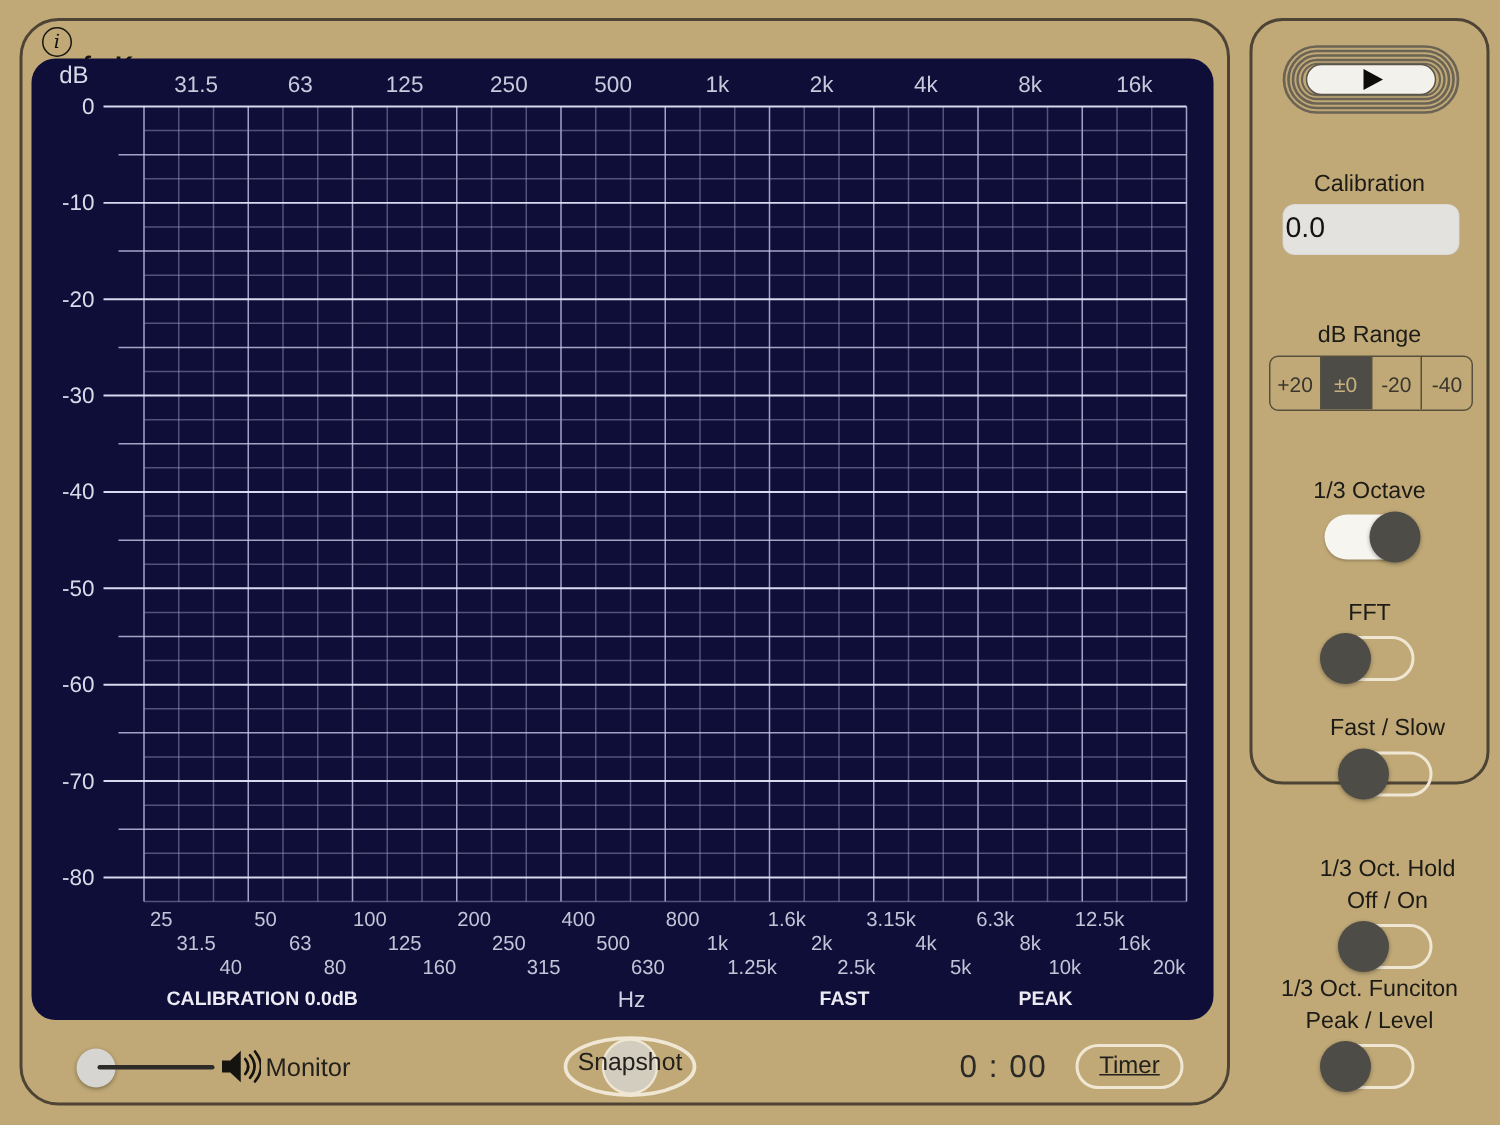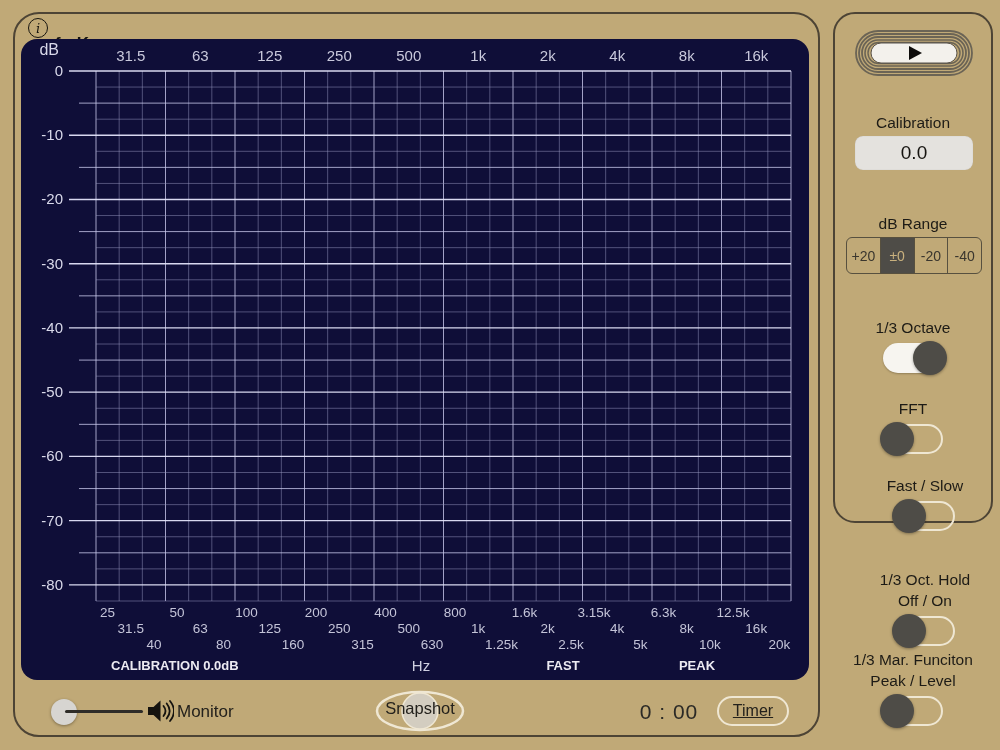--- a/index.html
+++ b/index.html
@@ -44,21 +44,21 @@
     font-size:21px;color:#2b2a26;letter-spacing:1px;}
   .timer-button{position:absolute;left:702px;top:682px;width:72px;height:30px;
     border:2px solid #efe7d3;border-radius:16px;box-sizing:border-box;background:transparent;
     font-family:"Liberation Sans",sans-serif;font-size:16px;color:#23211c;text-align:center;line-height:26px;text-decoration:underline;}
 
   
   .play-button{position:absolute;left:19px;top:16px;width:120px;height:46px;}
   .side-label{position:absolute;width:100%;text-align:center;font-size:15.5px;color:#1d1b16;}
   .cal-label{top:100px;}
   .cal-input{position:absolute;left:20px;top:122px;width:118px;height:34px;box-sizing:border-box;
-    background:#e4e2de;border:none;border-radius:8px;text-align:center;font-size:19px;color:#15130f;
+    background:#e4e2de;border:none;border-radius:8px;text-align:left;font-size:19px;color:#15130f;
     font-family:"Liberation Sans",sans-serif;box-shadow:inset 0 0 1px rgba(0,0,0,.2);}
   .dbrange-label{top:201px;}
   .segmented{position:absolute;left:11px;top:223px;width:136px;height:37px;box-sizing:border-box;
     border:1.5px solid #57503f;border-radius:6px;overflow:hidden;display:flex;}
   .seg{flex:1;display:flex;align-items:center;justify-content:center;font-size:14px;color:#3a362e;
     border-left:1.5px solid #57503f;}
   .seg:first-child{border-left:none;}
   .seg.selected{background:#4e4c47;color:#c9b17e;}
 
   .toggle-group{position:absolute;left:0;width:100%;text-align:center;}
@@ -273,21 +273,21 @@
           </div>
         </div>
         <div class="toggle-group tg3">
           <div class="toggle-label">1/3 Oct. Hold</div>
           <div class="toggle-label">Off / On</div>
           <div class="toggle off">
             <div class="knob"></div>
           </div>
         </div>
         <div class="toggle-group tg4">
-          <div class="toggle-label">1/3 Mar. Funciton</div>
+          <div class="toggle-label">1/3 Oct. Funciton</div>
           <div class="toggle-label">Peak / Level</div>
           <div class="toggle off">
             <div class="knob"></div>
           </div>
         </div>
       </div>
   </div>
 </div>
 
 </body></html>

